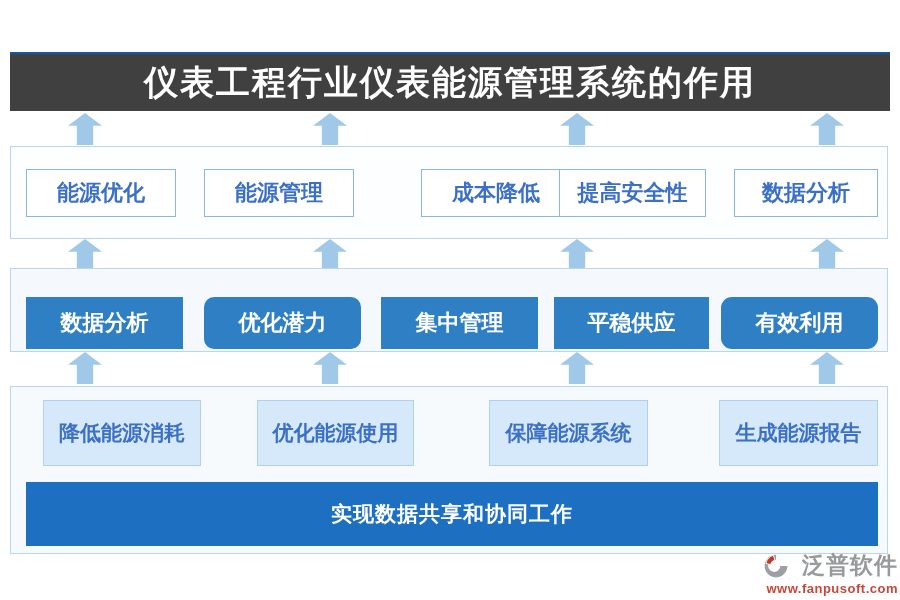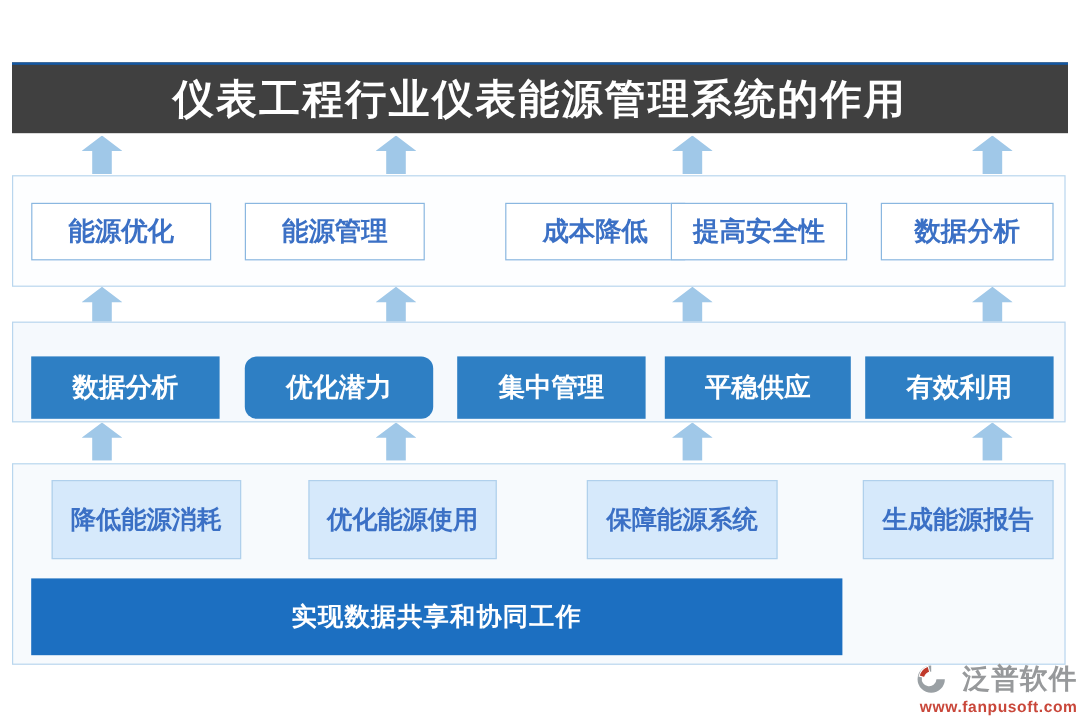--- a/index.html
+++ b/index.html
@@ -40,25 +40,25 @@
   }
   .func{
     top:28px;height:52px;background:#2e7fc4;color:#ffffff;border:none;
   }
   .outcome{
     top:13px;height:66px;background:#d6e9fb;border:1px solid #b0d0ec;color:#3b70c5;font-size:21px;
   }
   .b1{left:15px;width:150px;} .b2{left:193px;width:150px;} .b3{left:370px;width:150px;margin-left:40px;}
   .b4{left:548px;width:147px;} .b5{left:723px;width:144px;}
   .f1{left:15px;width:157px;} .f2{left:193px;width:157px;border-radius:10px;} .f3{left:370px;width:157px;}
-  .f4{left:543px;width:155px;} .f5{left:710px;width:157px;}
+  .f4{left:543px;width:155px;} .f5{left:710px;width:157px;border-radius:11px;}
   .o1{left:16px;width:158px;margin-left:16px;} .o2{left:246px;width:157px;} .o3{left:478px;width:159px;} .o4{left:708px;width:159px;}
   
   .footer-bar{
-    position:absolute;left:15px;top:95px;width:676px;height:64px;background:#1c6fc1;
+    position:absolute;left:15px;top:95px;width:852px;height:64px;background:#1c6fc1;
     color:#ffffff;font-size:21px;font-weight:700;letter-spacing:1px;
     display:flex;align-items:center;justify-content:center;
   }
   
   .brand{
     position:absolute;left:760px;top:550px;width:138px;background:transparent;
   }
   .brand-row{display:flex;align-items:center;justify-content:flex-end;gap:12px;}
   .brand-name{color:#97999b;font-size:23px;font-weight:700;letter-spacing:1px;}
   .brand-url{

